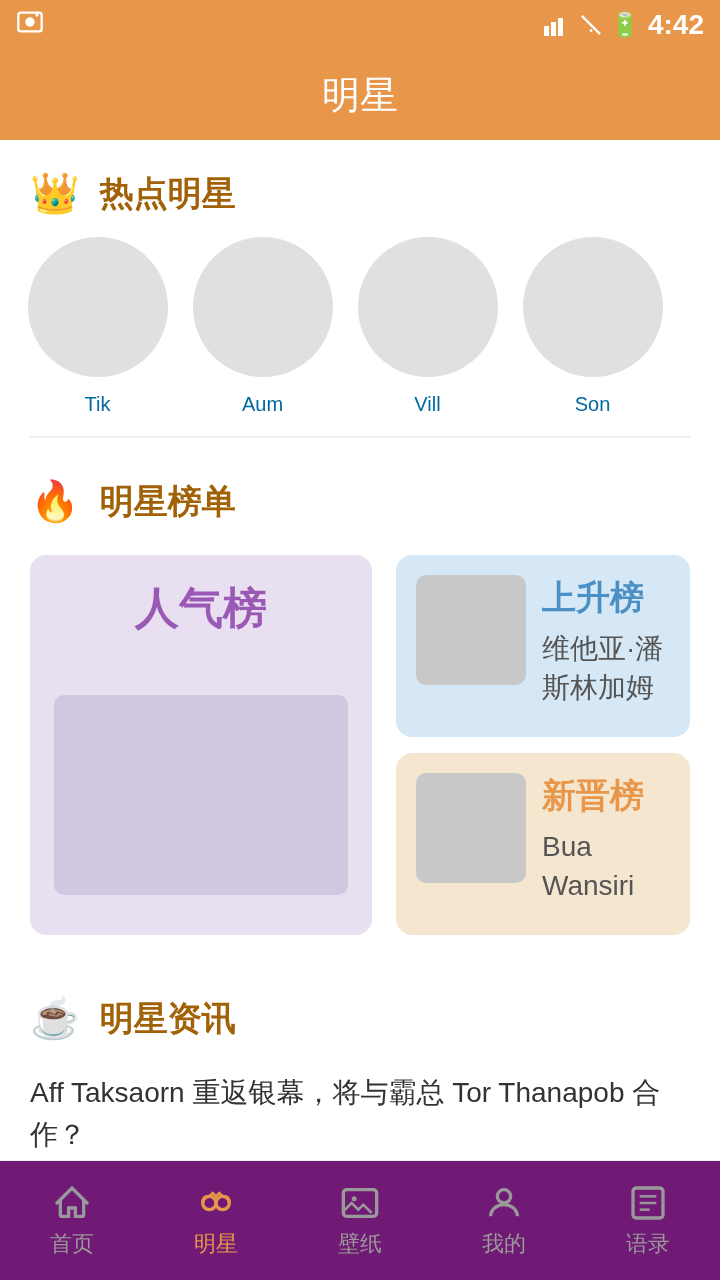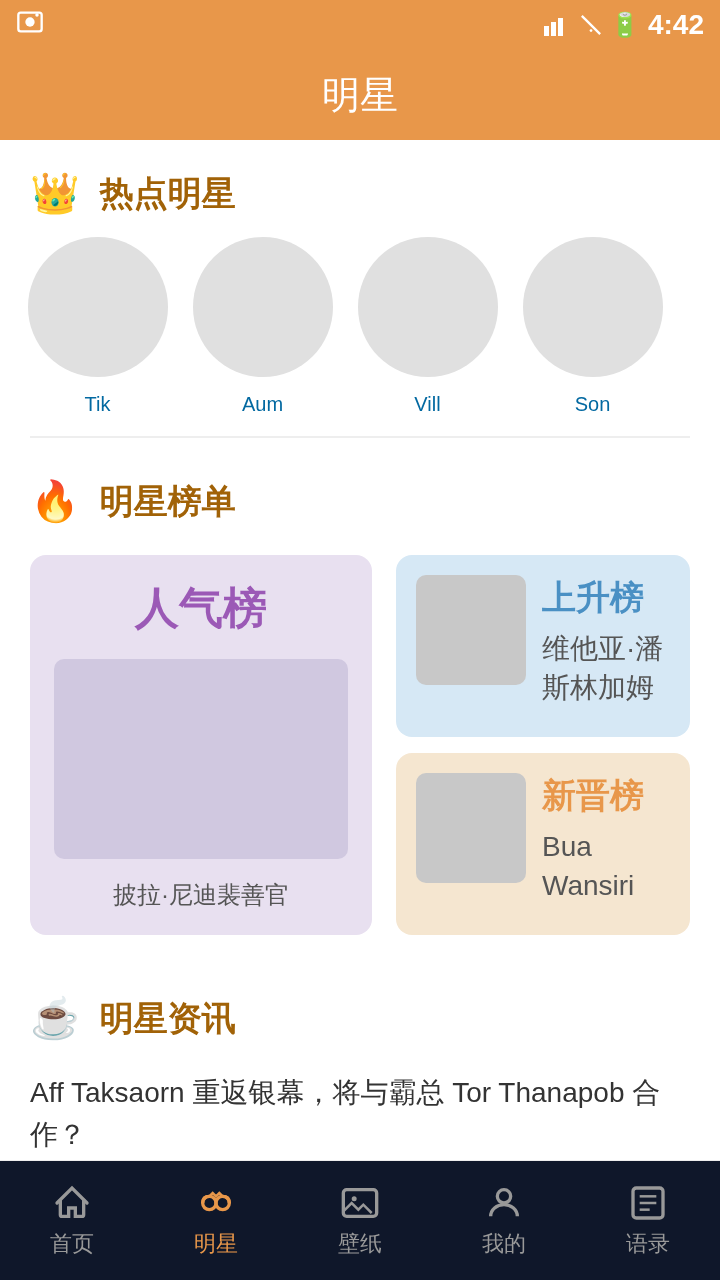--- a/index.html
+++ b/index.html
@@ -182,21 +182,21 @@
       color: #333;
       line-height: 1.5;
     }
 
     
     .bottom-nav {
       position: fixed;
       bottom: 0;
       width: 720px;
       height: 120px;
-      background: #0f172a;
+      background: #701a75;
       border-top: 1px solid #eee;
       display: flex;
       flex-direction: row;
     }
     .nav-item {
       flex: 1;
       display: flex;
       flex-direction: column;
       align-items: center;
       justify-content: center;
@@ -272,21 +272,20 @@
   <div class="charts-section">
     <div class="section-header">
       <span class="section-icon">🔥</span>
       <span class="section-title">明星榜单</span>
     </div>
     <div class="charts-grid">
 
       <div class="chart-left">
         <span class="chart-main-title">人气榜</span>
         <div class="chart-image-placeholder"></div>
-        <span class="chart-person-name">披拉·尼迪裴善官</span>
       </div>
 
       <div class="chart-right">
 
         <div class="chart-card chart-card-rising">
           <div class="chart-card-thumb"></div>
           <div class="chart-card-info">
             <span class="chart-card-title">上升榜</span>
             <div class="chart-card-name">维他亚·潘斯林加姆</div>
           </div>

